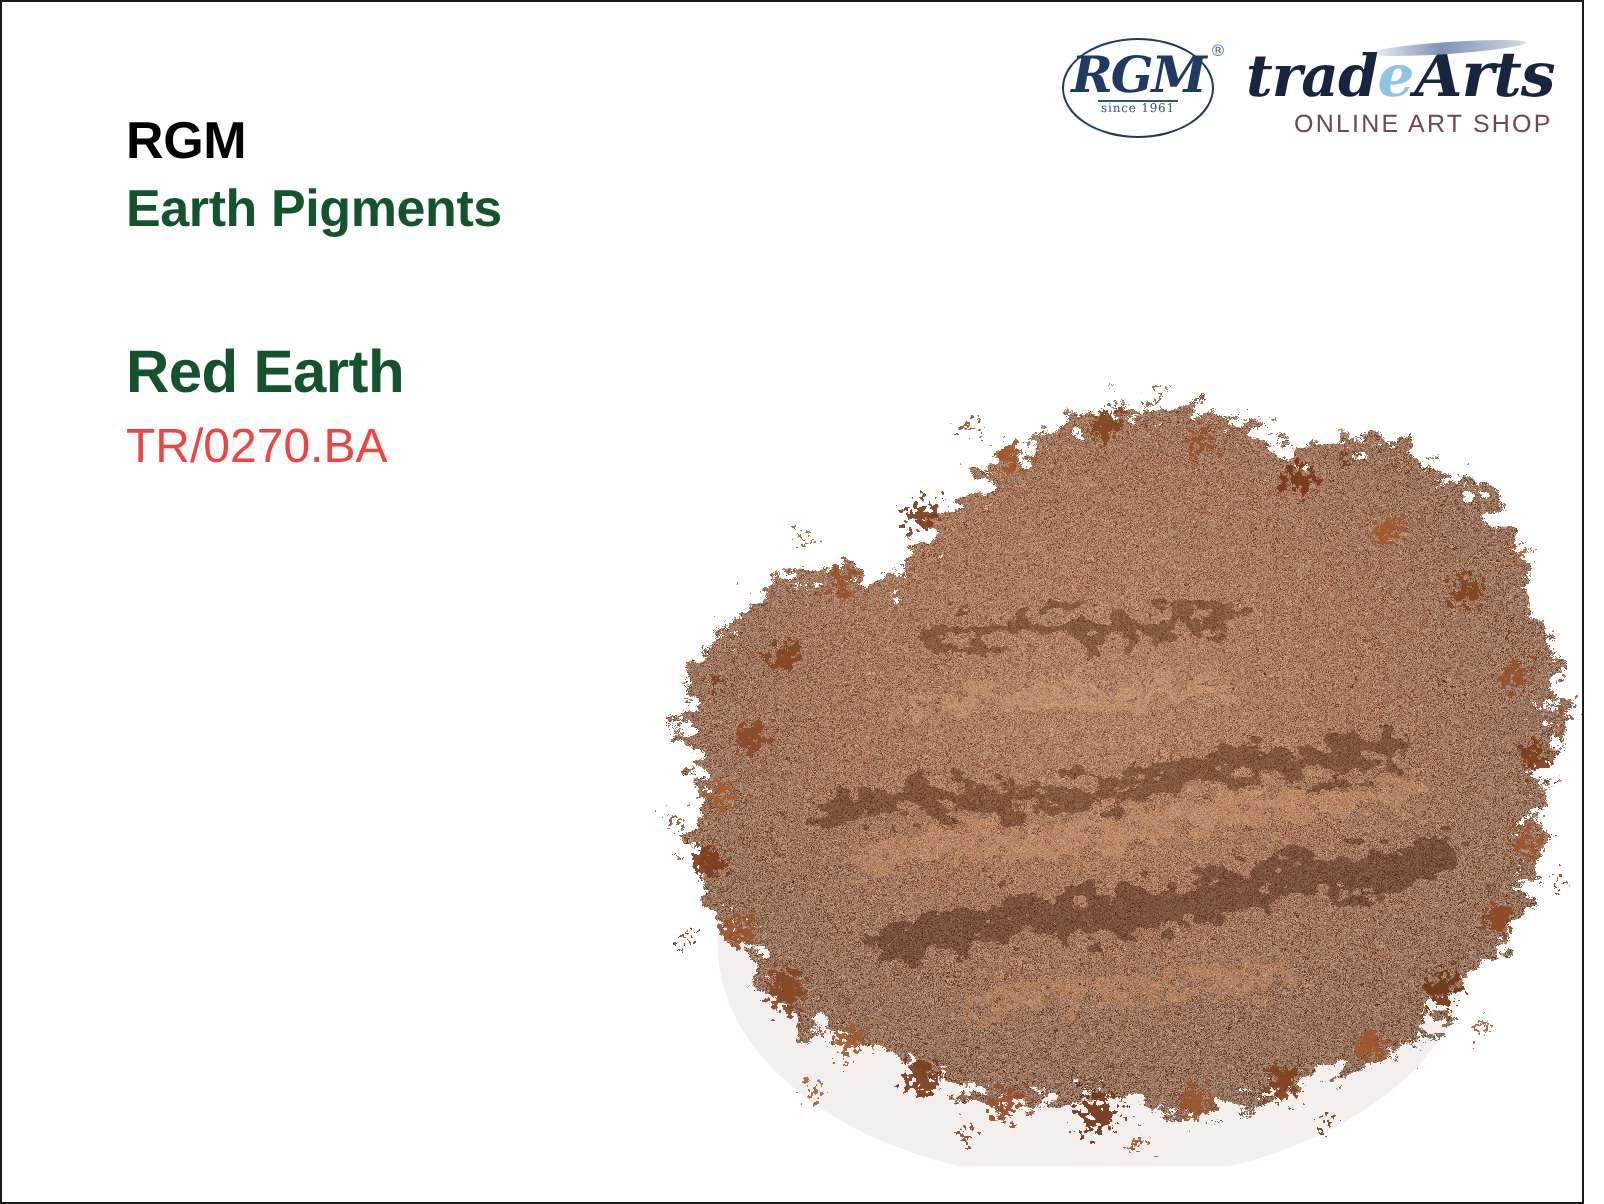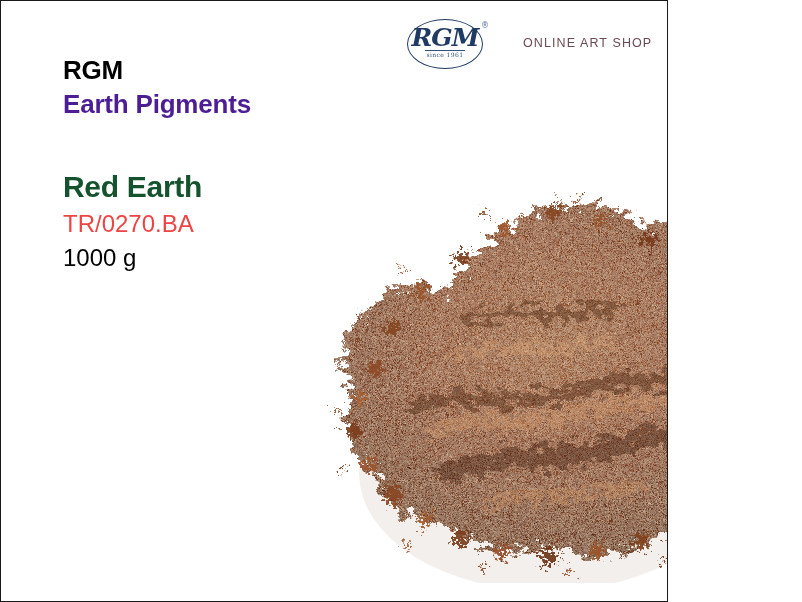--- a/index.html
+++ b/index.html
@@ -7,21 +7,21 @@
     margin: 0;
     padding: 0;
     background: #ffffff;
   }
   body {
     font-family: "Liberation Sans", sans-serif;
   }
 
   .product-card {
     position: relative;
-    width: 668px;
+    width: 792px;
     height: 602px;
     box-sizing: border-box;
     background: #ffffff;
     border: 1px solid #1a1a1a;
     overflow: hidden;
   }
 
   
   .brand-logo {
     position: absolute;
@@ -156,21 +156,21 @@
   .brand-name {
     font-size: 26px;
     font-weight: bold;
     color: #000000;
     line-height: 34px;
     letter-spacing: -0.2px;
   }
   .category-name {
     font-size: 26px;
     font-weight: bold;
-    color: #4c1d95;
+    color: #14532d;
     line-height: 34px;
     letter-spacing: -0.2px;
   }
   .product-title {
     margin-top: 47px;
     font-size: 30px;
     font-weight: bold;
     color: #14532d;
     line-height: 38px;
     letter-spacing: -0.3px;
@@ -213,31 +213,34 @@
 
     <div class="rgm-mark">
       <div class="oval"></div>
       <div class="rgm-letters">RGM</div>
       <div class="since-rule"></div>
       <div class="since">since 1961</div>
       <div class="reg-mark">®</div>
     </div>
 
     <div class="wordmark">
+      <div class="script-line">
+        <span class="swoosh"></span>
+        <span class="script-trade">trad</span><span class="script-e">e</span><span class="script-arts">Arts</span>
+      </div>
       <div class="tagline">ONLINE ART SHOP</div>
     </div>
 
   </div>
 
   <div class="text-block">
     <div class="brand-name">RGM</div>
     <div class="category-name">Earth Pigments</div>
     <div class="product-title">Red Earth</div>
     <div class="product-code">TR/0270.BA</div>
-    <div class="product-weight">1000 g</div>
   </div>
 
   <div class="pigment-photo">
     <svg viewBox="0 0 500 410" preserveAspectRatio="none">
       <defs>
         <radialGradient id="pileGrad" cx="48%" cy="40%" r="72%">
           <stop offset="0%" stop-color="#c07murky"></stop>
           <stop offset="0%" stop-color="#bd7748"></stop>
           <stop offset="40%" stop-color="#a9592f"></stop>
           <stop offset="75%" stop-color="#8a4522"></stop>

